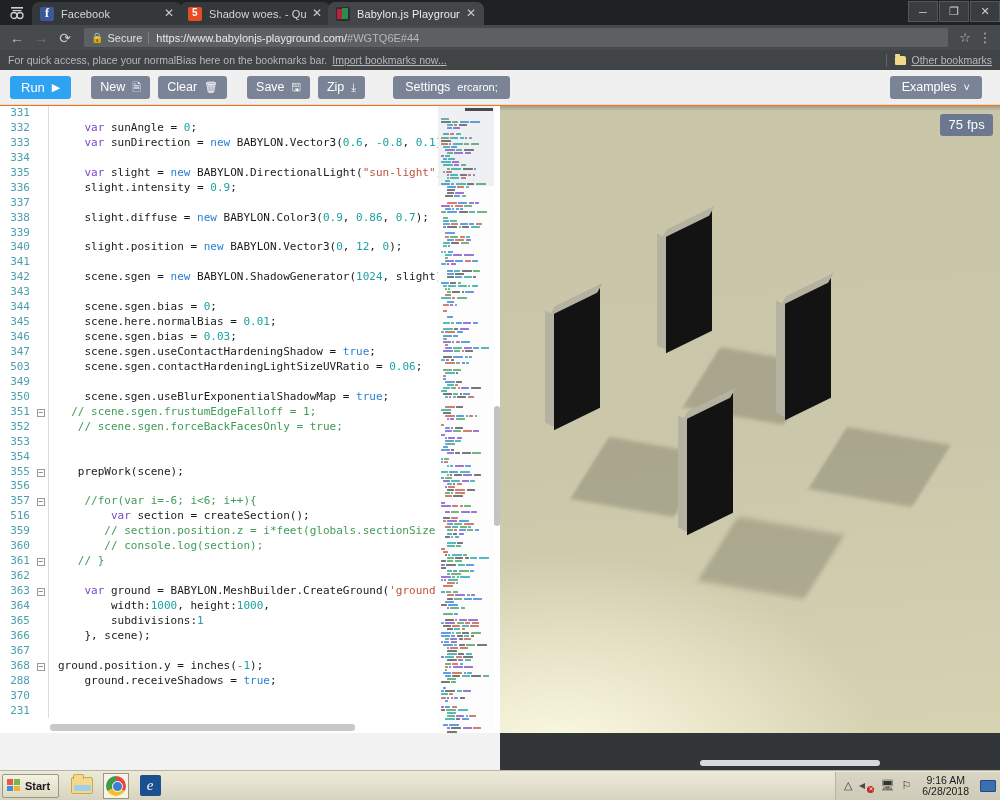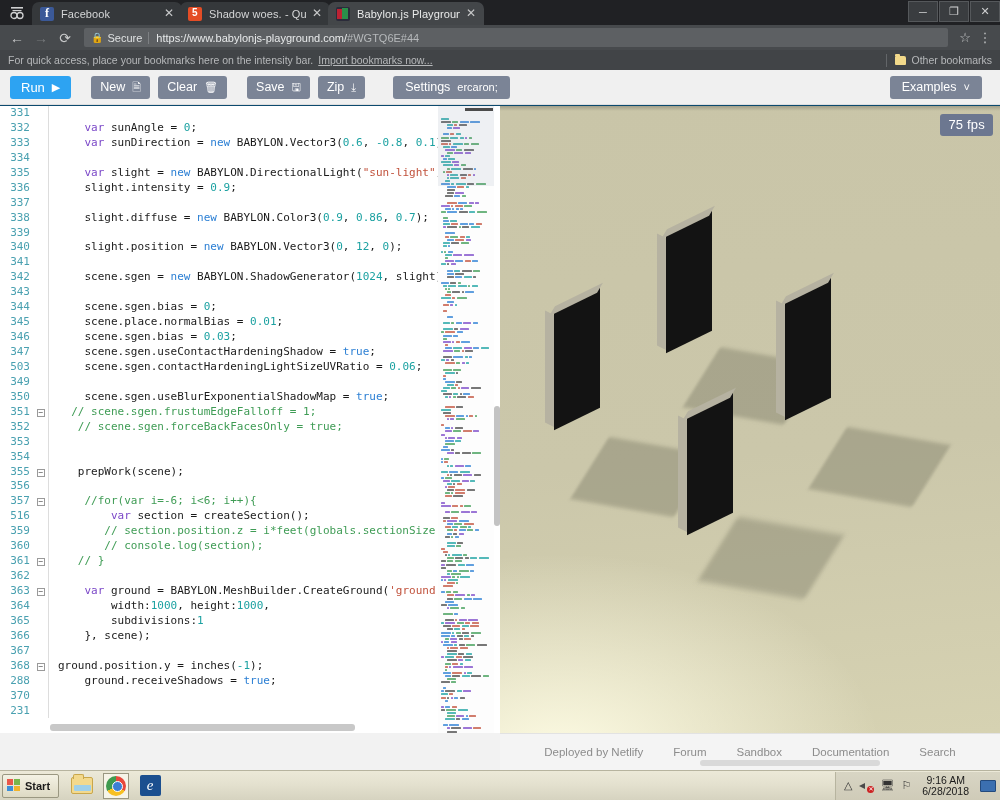--- a/index.html
+++ b/index.html
@@ -78,33 +78,33 @@
   .url .frag { color:#b6b9bb; }
   .star { color:#c3c5c6; font-size:13px; width:22px; text-align:center; }
   .kebab { color:#c3c5c6; font-size:13px; width:18px; text-align:center; line-height:9px; }
 
   
   .bookmarks {
     height:20px; background:#414447; display:flex; align-items:center;
     padding:0 8px; font-size:10.5px; color:#b6b8ba;
   }
   .bookmarks .imp { color:#b6b8ba; text-decoration:underline; margin-left:5px; }
-  .bm-right { margin-left:auto; display:flex; align-items:center; }
+  .bm-right { margin-left:auto; display:flex; align-items:center;text-decoration:underline; }
   .bm-sep { width:1px; height:13px; background:#636669; margin-right:8px; }
   .folder {
     width:11px; height:9px; background:#f2d98a; border-radius:1px 2px 1px 1px;
     margin-right:5px; position:relative;
   }
   .folder::before {
     content:""; position:absolute; left:0; top:-2px; width:5px; height:2px;
     background:#f2d98a; border-radius:1px 1px 0 0;
   }
 
   
-  .page { position:absolute; left:0; top:70px; width:1000px; height:548px; background:#0c4a6e;border-radius:24px; }
+  .page { position:absolute; left:0; top:70px; width:1000px; height:548px; background:#f97316;border-radius:24px; }
 
   .pg-toolbar {
     position:relative; height:35px; background:#f0f0f0;
     display:flex; align-items:center; padding:0 10px;
     border-bottom:1px solid #dedede;
   }
   .pgbtn {
     height:23px; border-radius:3px; display:inline-flex; align-items:center;
     padding:0 9px; font-size:12.5px; color:#ffffff; background:#7b8496;
     margin-right:8px; white-space:nowrap;
@@ -332,21 +332,21 @@
       <span class="lock">🔒</span>
       <span class="secure">Secure</span>
       <span class="omnisep"></span>
       <span class="url"><span>https://www.babylonjs-playground.com/</span><span class="frag">#WGTQ6E#44</span></span>
     </div>
     <div class="star">☆</div>
     <div class="kebab">⋮</div>
   </div>
 
   <div class="bookmarks">
-    <span>For quick access, place your bookmarks here on the intensity bar.</span>
+    <span>For quick access, place your normalBias here on the bookmarks bar.</span>
     <span class="imp">Import bookmarks now...</span>
     <span class="bm-right">
       <span class="bm-sep"></span>
       <span class="folder"></span>
       <span>Other bookmarks</span>
     </span>
   </div>
 
   <div class="page">
 
@@ -391,21 +391,21 @@
           <div class="crow"><span class="ln">335</span><span class="fold"></span><span class="gutterline"></span><span class="code"><span class="pl">    </span><span class="k">var</span><span class="pl"> slight = </span><span class="kw">new</span><span class="pl"> BABYLON.DirectionalLight(</span><span class="str">"sun-light"</span><span class="pl">, sunDi</span></span></div>
           <div class="crow"><span class="ln">336</span><span class="fold"></span><span class="gutterline"></span><span class="code"><span class="pl">    slight.intensity = </span><span class="num">0.9</span><span class="pl">;</span></span></div>
           <div class="crow"><span class="ln">337</span><span class="fold"></span><span class="gutterline"></span><span class="code"></span></div>
           <div class="crow"><span class="ln">338</span><span class="fold"></span><span class="gutterline"></span><span class="code"><span class="pl">    slight.diffuse = </span><span class="kw">new</span><span class="pl"> BABYLON.Color3(</span><span class="num">0.9</span><span class="pl">, </span><span class="num">0.86</span><span class="pl">, </span><span class="num">0.7</span><span class="pl">);</span></span></div>
           <div class="crow"><span class="ln">339</span><span class="fold"></span><span class="gutterline"></span><span class="code"></span></div>
           <div class="crow"><span class="ln">340</span><span class="fold"></span><span class="gutterline"></span><span class="code"><span class="pl">    slight.position = </span><span class="kw">new</span><span class="pl"> BABYLON.Vector3(</span><span class="num">0</span><span class="pl">, </span><span class="num">12</span><span class="pl">, </span><span class="num">0</span><span class="pl">);</span></span></div>
           <div class="crow"><span class="ln">341</span><span class="fold"></span><span class="gutterline"></span><span class="code"></span></div>
           <div class="crow"><span class="ln">342</span><span class="fold"></span><span class="gutterline"></span><span class="code"><span class="pl">    scene.sgen = </span><span class="kw">new</span><span class="pl"> BABYLON.ShadowGenerator(</span><span class="num">1024</span><span class="pl">, slight);</span></span></div>
           <div class="crow"><span class="ln">343</span><span class="fold"></span><span class="gutterline"></span><span class="code"></span></div>
           <div class="crow"><span class="ln">344</span><span class="fold"></span><span class="gutterline"></span><span class="code"><span class="pl">    scene.sgen.bias = </span><span class="num">0</span><span class="pl">;</span></span></div>
-          <div class="crow"><span class="ln">345</span><span class="fold"></span><span class="gutterline"></span><span class="code"><span class="pl">    scene.place.normalBias = </span><span class="num">0.01</span><span class="pl">;</span></span></div>
+          <div class="crow"><span class="ln">345</span><span class="fold"></span><span class="gutterline"></span><span class="code"><span class="pl">    scene.here.normalBias = </span><span class="num">0.01</span><span class="pl">;</span></span></div>
           <div class="crow"><span class="ln">346</span><span class="fold"></span><span class="gutterline"></span><span class="code"><span class="pl">    scene.sgen.bias = </span><span class="num">0.03</span><span class="pl">;</span></span></div>
           <div class="crow"><span class="ln">347</span><span class="fold"></span><span class="gutterline"></span><span class="code"><span class="pl">    scene.sgen.useContactHardeningShadow = </span><span class="kw">true</span><span class="pl">;</span></span></div>
           <div class="crow"><span class="ln">503</span><span class="fold"></span><span class="gutterline"></span><span class="code"><span class="pl">    scene.sgen.contactHardeningLightSizeUVRatio = </span><span class="num">0.06</span><span class="pl">;</span></span></div>
           <div class="crow"><span class="ln">349</span><span class="fold"></span><span class="gutterline"></span><span class="code"></span></div>
           <div class="crow"><span class="ln">350</span><span class="fold"></span><span class="gutterline"></span><span class="code"><span class="pl">    scene.sgen.useBlurExponentialShadowMap = </span><span class="kw">true</span><span class="pl">;</span></span></div>
           <div class="crow"><span class="ln">351</span><span class="fold"><span>−</span></span><span class="gutterline"></span><span class="code"><span class="cm">  // scene.sgen.frustumEdgeFalloff = 1;</span></span></div>
           <div class="crow"><span class="ln">352</span><span class="fold"></span><span class="gutterline"></span><span class="code"><span class="cm">   // scene.sgen.forceBackFacesOnly = true;</span></span></div>
           <div class="crow"><span class="ln">353</span><span class="fold"></span><span class="gutterline"></span><span class="code"></span></div>
           <div class="crow"><span class="ln">354</span><span class="fold"></span><span class="gutterline"></span><span class="code"></span></div>
           <div class="crow"><span class="ln">355</span><span class="fold"><span>−</span></span><span class="gutterline"></span><span class="code"><span class="pl">   prepWork(scene);</span></span></div>
@@ -662,27 +662,20 @@
 
       <div class="shape" style="left:276px;top:185px;">
         <div class="panel-edge" style="left:0;top:12px;width:10px;height:112px;transform:skewY(26deg);"></div>
         <div class="panel-face" style="left:9px;top:-2px;width:46px;height:120px;transform:skewY(-26deg);"></div>
         <div class="panel-edge" style="left:7px;top:-5px;width:48px;height:7px;transform:skewY(-26deg) skewX(-40deg);"></div>
       </div>
     </div>
 
     <div class="editor-bottom"></div>
 
-    <div class="pg-footer" id="pg-footer">
-        <a href="#">Deployed by Netlify</a>
-        <a href="#">Forum</a>
-        <a href="#">Sandbox</a>
-        <a href="#">Documentation</a>
-        <a href="#">Search</a>
-      </div>
     <div class="vp-hscroll"></div>
   </div>
 </div>
 
 <div class="taskbar">
   <div class="startbtn">
     <span class="flag">
       <i class="q1"></i>
         <i class="q2"></i>
         <i class="q3"></i>

